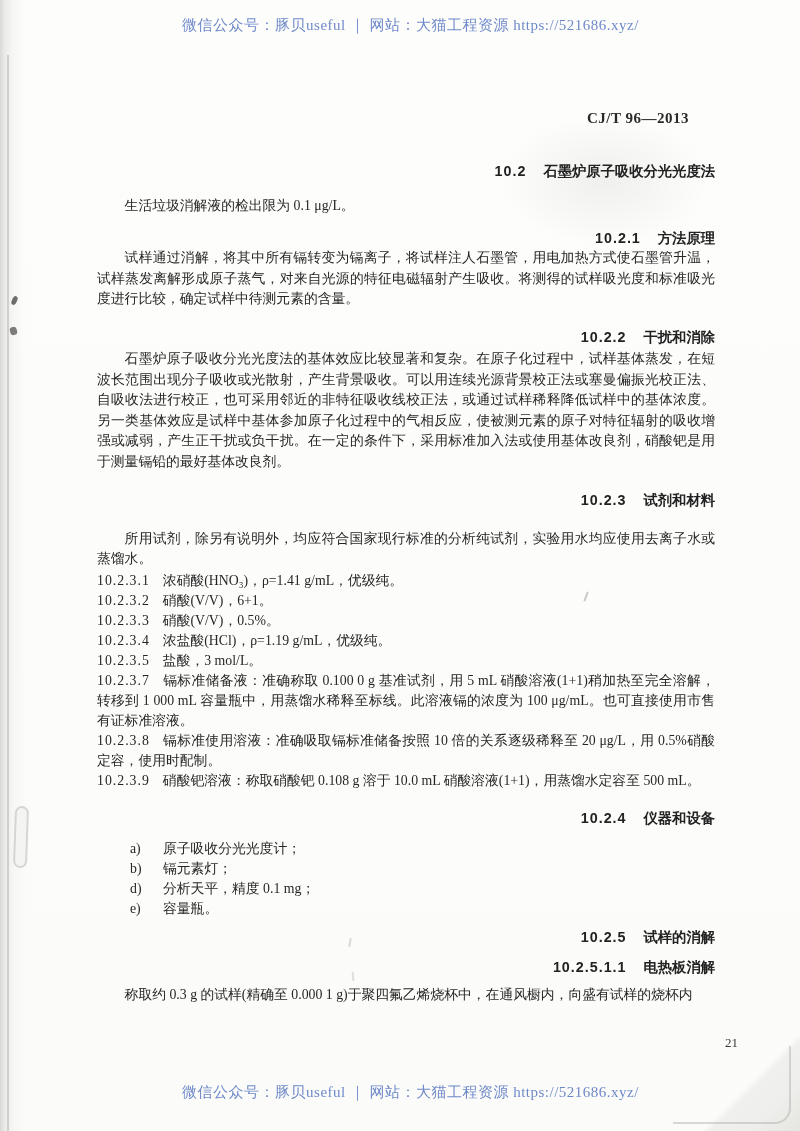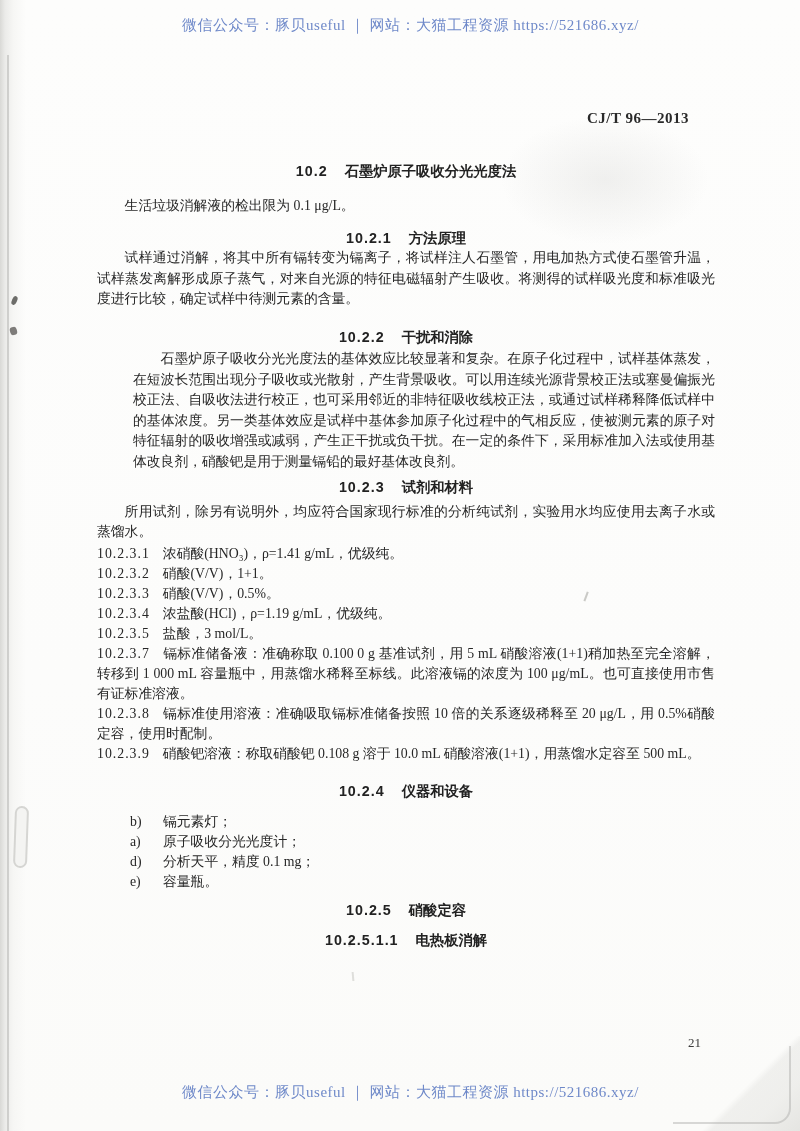--- a/index.html
+++ b/index.html
@@ -36,42 +36,42 @@
     border-right:2px solid rgba(172,172,168,.45); border-bottom:2px solid rgba(172,172,168,.45);
     border-bottom-right-radius:16px; }
   
   .wm { position:absolute; left:0; width:100%; text-align:center;
     color:#5b79c2; font-size:15px; letter-spacing:.5px; opacity:.88;padding-left:21px; }
   .wm-top { top:16px; }
   .wm-bottom { top:1083px; }
   
   .doc-code { position:absolute; top:110px; right:111px; font-weight:700;
     font-size:15px; letter-spacing:.5px; color:#2a2a2a; }
-  .page-num { position:absolute; left:688px; top:1035px; font-size:13px; color:#3a3a3a; }
+  .page-num { position:absolute; left:725px; top:1035px; font-size:13px; color:#3a3a3a; }
   
   .content { position:absolute; left:97px; top:152px; width:618px;
     font-size:13.8px; line-height:20.5px; text-align:justify; }
   .h { font-family:"Liberation Sans","DejaVu Sans",sans-serif; font-weight:700;
-    font-size:14.3px; line-height:20.5px; text-align:center; color:#222; }
+    font-size:14.3px; line-height:20.5px; text-align:right; color:#222; }
   .hnum { margin-right:17px; letter-spacing:1px; }
   .para { text-indent:2em; }
   .clauses { margin-top:1px; }
   .clause { line-height:20px; }
   .cnum { letter-spacing:1px; padding-right:13px; white-space:nowrap; }
   .eq-list { margin-top:11px; }
   .eq-item { line-height:20px; padding-left:33px; text-align:left; }
   .eq-label { display:inline-block; width:33px; }
   .mt-h102 { margin-top:9px; }
   .mt-p102 { margin-top:14px; }
   .mt-h1021 { margin-top:11.5px; }
   .mt-p1021 { margin-top:0; }
   .mt-h1022 { margin-top:17px; }
-  .mt-p1022 { margin-top:2px;margin-left:36px; }
-  .mt-h1023 { margin-top:5px; }
-  .mt-p1023 { margin-top:4px; }
+  .mt-p1022 { margin-top:2px; }
+  .mt-h1023 { margin-top:18px; }
+  .mt-p1023 { margin-top:18px; }
   .mt-h1024 { margin-top:17px; }
   .mt-h1025 { margin-top:8px; }
   .mt-h10251 { margin-top:10px; }
   .mt-h102511 { margin-top:9.5px; }
   .mt-pfinal { margin-top:7px; }
 </style>
 </head>
 <body>
 
 <div class="page">
@@ -105,43 +105,44 @@
     <div class="h mt-h1022"><span class="hnum">10.2.2</span><span>干扰和消除</span></div>
 
     <p class="para mt-p1022">石墨炉原子吸收分光光度法的基体效应比较显著和复杂。在原子化过程中，试样基体蒸发，在短波长范围出现分子吸收或光散射，产生背景吸收。可以用连续光源背景校正法或塞曼偏振光校正法、自吸收法进行校正，也可采用邻近的非特征吸收线校正法，或通过试样稀释降低试样中的基体浓度。另一类基体效应是试样中基体参加原子化过程中的气相反应，使被测元素的原子对特征辐射的吸收增强或减弱，产生正干扰或负干扰。在一定的条件下，采用标准加入法或使用基体改良剂，硝酸钯是用于测量镉铅的最好基体改良剂。</p>
 
     <div class="h mt-h1023"><span class="hnum">10.2.3</span><span>试剂和材料</span></div>
 
     <p class="para mt-p1023">所用试剂，除另有说明外，均应符合国家现行标准的分析纯试剂，实验用水均应使用去离子水或蒸馏水。</p>
 
     <div class="clauses">
       <p class="clause"><span class="cnum">10.2.3.1</span><span>浓硝酸(HNO₃)，ρ=1.41 g/mL，优级纯。</span></p>
-      <p class="clause"><span class="cnum">10.2.3.2</span><span>硝酸(V/V)，1+1。</span></p>
+      <p class="clause"><span class="cnum">10.2.3.2</span><span>硝酸(V/V)，6+1。</span></p>
       <p class="clause"><span class="cnum">10.2.3.3</span><span>硝酸(V/V)，0.5%。</span></p>
       <p class="clause"><span class="cnum">10.2.3.4</span><span>浓盐酸(HCl)，ρ=1.19 g/mL，优级纯。</span></p>
       <p class="clause"><span class="cnum">10.2.3.5</span><span>盐酸，3 mol/L。</span></p>
       <p class="clause"><span class="cnum">10.2.3.7</span><span>镉标准储备液：准确称取 0.100 0 g 基准试剂，用 5 mL 硝酸溶液(1+1)稍加热至完全溶解，转移到 1 000 mL 容量瓶中，用蒸馏水稀释至标线。此溶液镉的浓度为 100 μg/mL。也可直接使用市售有证标准溶液。</span></p>
       <p class="clause"><span class="cnum">10.2.3.8</span><span>镉标准使用溶液：准确吸取镉标准储备按照 10 倍的关系逐级稀释至 20 μg/L，用 0.5%硝酸定容，使用时配制。</span></p>
       <p class="clause"><span class="cnum">10.2.3.9</span><span>硝酸钯溶液：称取硝酸钯 0.108 g 溶于 10.0 mL 硝酸溶液(1+1)，用蒸馏水定容至 500 mL。</span></p>
     </div>
 
     <div class="h mt-h1024"><span class="hnum">10.2.4</span><span>仪器和设备</span></div>
 
     <div class="eq-list">
+      <p class="eq-item"><span class="eq-label">a)</span><span>原子吸收分光光度计；</span></p>
       <p class="eq-item"><span class="eq-label">b)</span><span>镉元素灯；</span></p>
-      <p class="eq-item"><span class="eq-label">a)</span><span>原子吸收分光光度计；</span></p>
       <p class="eq-item"><span class="eq-label">d)</span><span>分析天平，精度 0.1 mg；</span></p>
       <p class="eq-item"><span class="eq-label">e)</span><span>容量瓶。</span></p>
     </div>
 
-    <div class="h mt-h1025"><span class="hnum">10.2.5</span><span>硝酸定容</span></div>
+    <div class="h mt-h1025"><span class="hnum">10.2.5</span><span>试样的消解</span></div>
 
 
     <div class="h mt-h102511"><span class="hnum">10.2.5.1.1</span><span>电热板消解</span></div>
 
+    <p class="para mt-pfinal">称取约 0.3 g 的试样(精确至 0.000 1 g)于聚四氟乙烯烧杯中，在通风橱内，向盛有试样的烧杯内</p>
 
   </div>
 
   <div class="page-num">21</div>
 
   <div class="wm wm-bottom">微信公众号：豚贝useful ｜ 网站：大猫工程资源 https://521686.xyz/</div>
 
 </div>
 
 </body></html>

